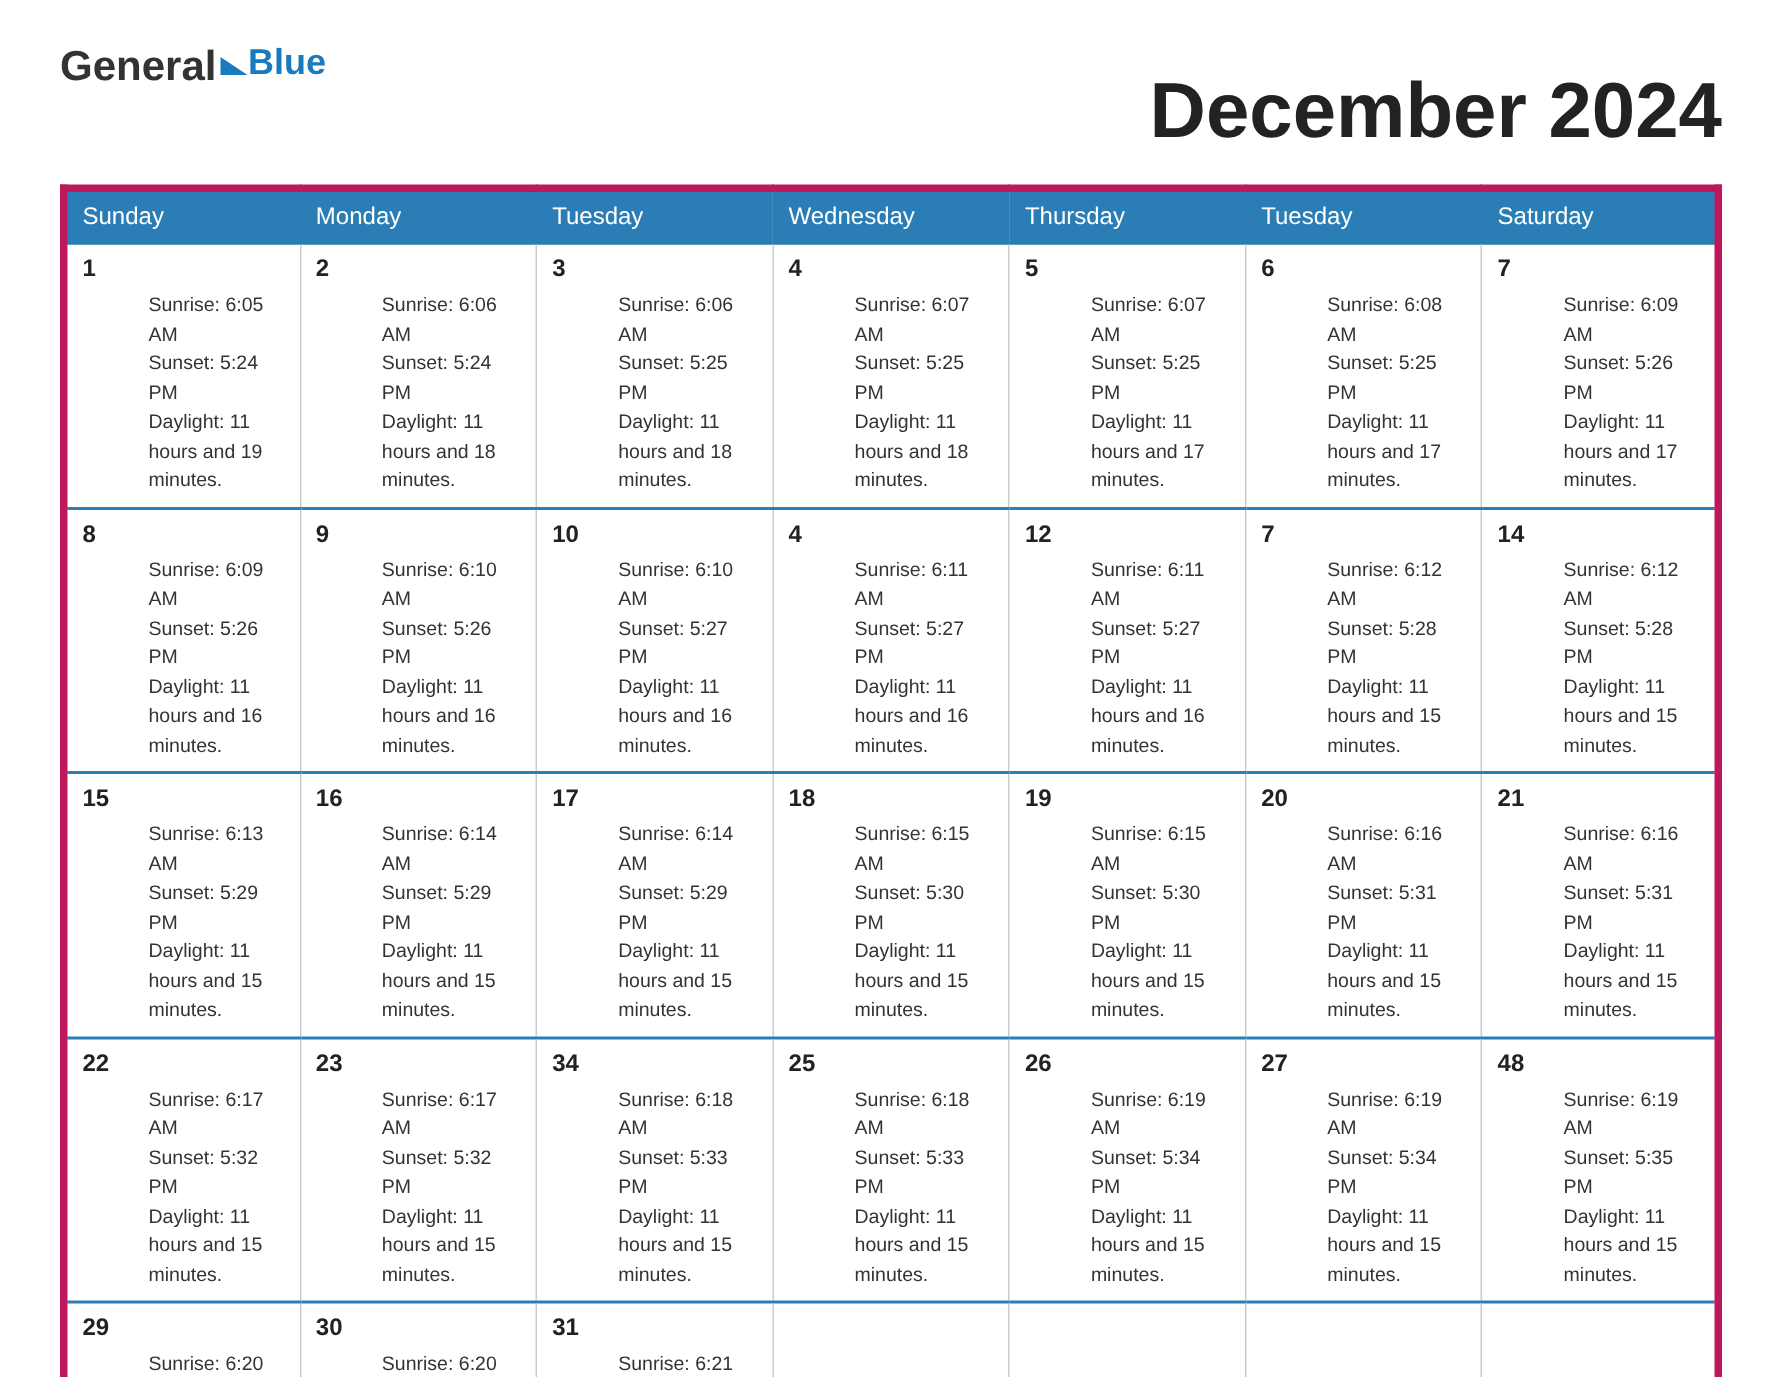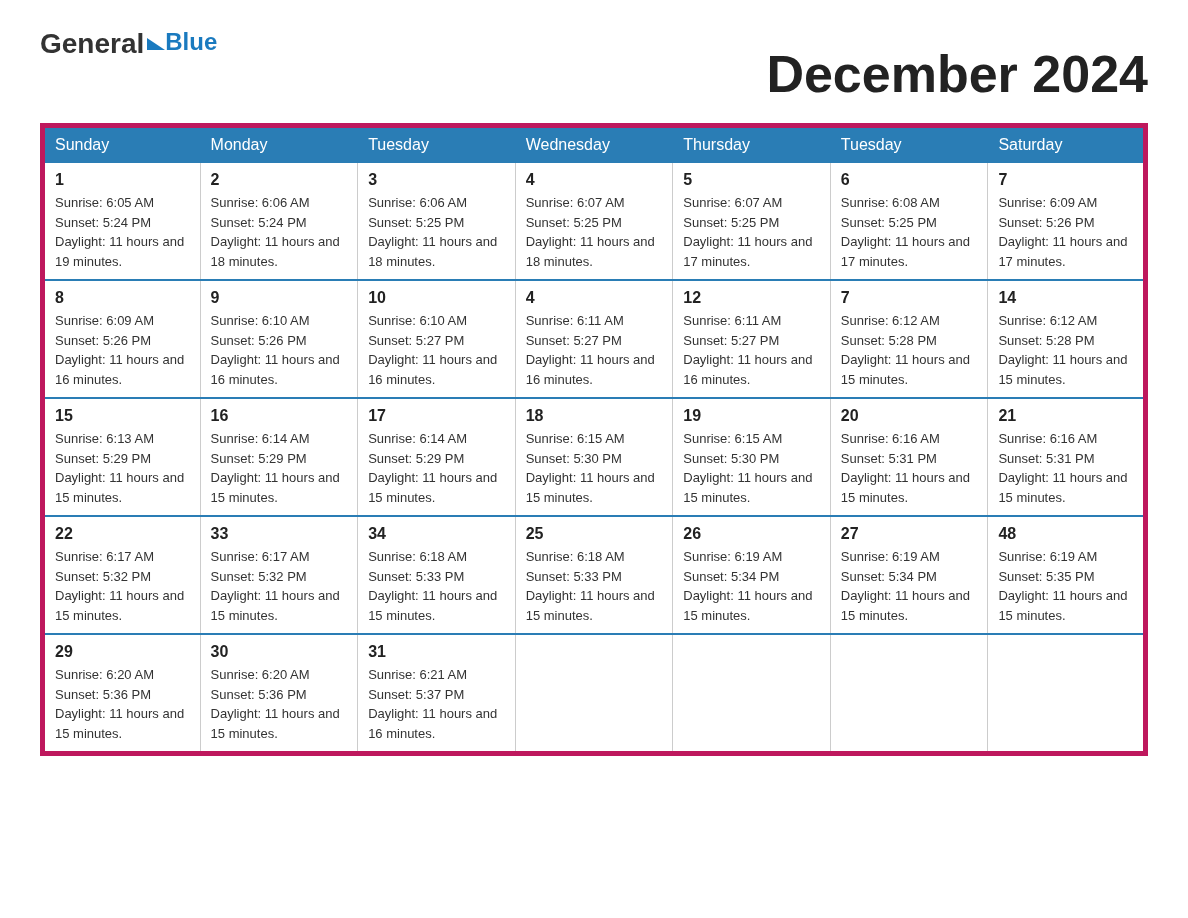--- a/index.html
+++ b/index.html
@@ -76,20 +76,21 @@
       font-size: 16px;
       font-weight: bold;
       color: #222;
       margin-bottom: 4px;
       display: block;
     }
     .day-info {
       font-size: 13px;
       color: #333;
       line-height: 1.5;
+      margin-left: 44px;
     }
     .empty-cell {
       background: #fff;
     }
     .calendar-table tr td:first-child .day-number,
     .calendar-table tr th:first-child {
       
     }
     .row-divider td {
       border-top: 2px solid #2a7db5;
@@ -229,21 +230,21 @@
           <span class="day-number">21</span>
           <div class="day-info">Sunrise: 6:16 AM<br>Sunset: 5:31 PM<br>Daylight: 11 hours and 15 minutes.</div>
         </td>
       </tr>
       <tr class="row-divider">
         <td>
           <span class="day-number">22</span>
           <div class="day-info">Sunrise: 6:17 AM<br>Sunset: 5:32 PM<br>Daylight: 11 hours and 15 minutes.</div>
         </td>
         <td>
-          <span class="day-number">33</span>
+          <span class="day-number">23</span>
           <div class="day-info">Sunrise: 6:17 AM<br>Sunset: 5:32 PM<br>Daylight: 11 hours and 15 minutes.</div>
         </td>
         <td>
           <span class="day-number">34</span>
           <div class="day-info">Sunrise: 6:18 AM<br>Sunset: 5:33 PM<br>Daylight: 11 hours and 15 minutes.</div>
         </td>
         <td>
           <span class="day-number">25</span>
           <div class="day-info">Sunrise: 6:18 AM<br>Sunset: 5:33 PM<br>Daylight: 11 hours and 15 minutes.</div>
         </td>

